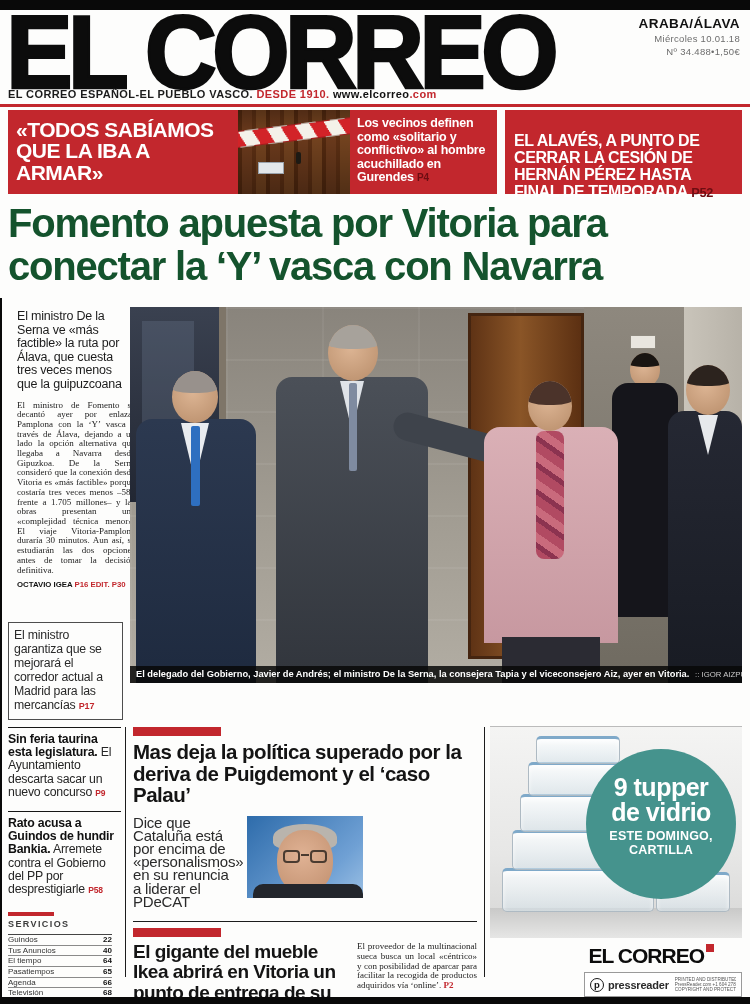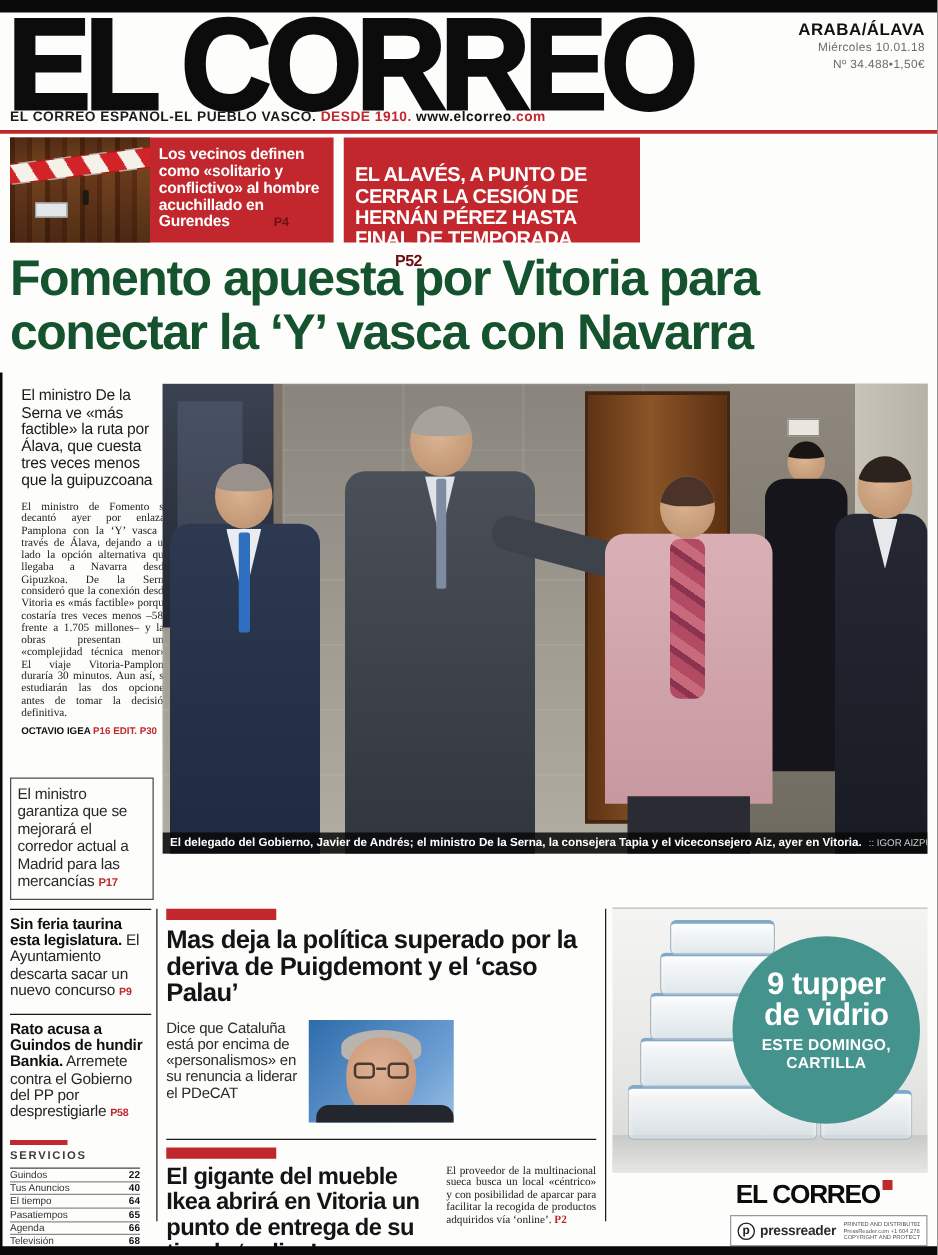--- a/index.html
+++ b/index.html
@@ -39,21 +39,21 @@
   .door-photo { position:relative; width:112px; height:84px; overflow:hidden; flex:none;
     background:repeating-linear-gradient(90deg,#53290f 0 4px,#6b3a1c 4px 14px,#5c2f13 14px 18px,#74431f 18px 28px); }
   .door-photo .shade { position:absolute; inset:0; background:linear-gradient(180deg,rgba(0,0,0,.25),rgba(0,0,0,0) 30%,rgba(0,0,0,.3)); }
   .tape { position:absolute; top:14px; left:-8px; width:130px; height:17px; transform:rotate(-7deg);
     background:repeating-linear-gradient(65deg,#d22328 0 13px,#f4f1e9 13px 26px); border:1px solid rgba(60,20,10,.35); }
   .door-label { position:absolute; bottom:20px; left:20px; width:26px; height:12px; background:#e3e7ea; border:1px solid #9aa3ad; }
   .door-handle { position:absolute; top:42px; left:58px; width:5px; height:12px; background:#1d1a14; border-radius:2px; }
   .tz-mid-text { padding:7px 7px; font-size:12.5px; font-weight:800; line-height:1.08; letter-spacing:-.2px; }
   .tz-gap { width:8px; background:#fdfdfc; }
   .tz-alaves { width:237px; padding:23px 9px; font-size:16px; font-weight:800; line-height:1.06; letter-spacing:-.4px; }
-  .pref-dark { color:#6e0d12; font-size:.8em; font-weight:800;margin-left:32px; }
+  .pref-dark { color:#6e0d12; font-size:.8em; font-weight:800; }
 
   
   .main-headline {
     position:absolute; left:8px; top:202px; width:740px;
     font-size:40px; line-height:43px; font-weight:800; letter-spacing:-1.2px; color:#14532d;
   }
 
   
   .lead-left { position:absolute; left:17px; top:310px; width:118px; }
   .lead-sub { font-size:12.5px; line-height:13.6px; font-weight:500; color:#1c1c1c; letter-spacing:-.2px; }
@@ -146,21 +146,21 @@
   .services .sv-title { font-size:9px; font-weight:800; letter-spacing:1.4px; color:#3c3c3c; margin-bottom:5px; }
   .sv-table { width:104px; border-top:1.5px solid #444; }
   .sv-row { display:flex; justify-content:space-between; font-size:8px; line-height:9.6px;
     border-bottom:1px solid #8a8a8a; color:#333; }
   .sv-row .n { font-weight:800; color:#111; }
 
   .mid-col { position:absolute; left:133px; top:727px; width:344px; }
   .red-bar { width:88px; height:9px; background:#c2272d; }
   .mid-headline { margin-top:5px; font-size:20.5px; line-height:21.5px; font-weight:800; letter-spacing:-.5px; color:#141414; }
   .mas-row { display:flex; margin-top:10px; gap:8px; }
-  .mas-sub { width:106px; font-size:12px; line-height:13.2px; color:#2a2a2a; letter-spacing:-.2px; }
+  .mas-sub { width:106px; font-size:15px; line-height:13.2px; color:#2a2a2a; letter-spacing:-.2px; }
   .mas-photo { position:relative; width:116px; height:82px; flex:none; overflow:hidden;
     background:linear-gradient(135deg,#2e6cab,#6fa0d4 70%,#9bc0e4); }
   .mas-face { position:absolute; left:30px; top:14px; width:56px; height:64px; border-radius:46% 46% 48% 48%;
     background:radial-gradient(circle at 45% 40%,#e0b294,#bf8e6d); }
   .mas-hair { position:absolute; left:26px; top:8px; width:64px; height:26px; border-radius:50% 50% 30% 30%;
     background:#b9b4ad; }
   .mas-glasses { position:absolute; left:36px; top:34px; width:44px; height:14px; }
   .mas-glasses i { position:absolute; top:0; width:17px; height:13px; border:2px solid #4a3b30; border-radius:4px; }
   .mas-glasses i.l { left:0; } .mas-glasses i.r { right:0; }
   .mas-glasses::after { content:""; position:absolute; left:18px; top:4px; width:8px; height:2px; background:#4a3b30; }
@@ -222,20 +222,21 @@
     <div class="iss">Nº 34.488•1,50€</div>
   </div>
   <div class="tagline">
     <span>EL CORREO ESPAÑOL-EL PUEBLO VASCO.</span>
     <span class="red">DESDE 1910.</span>
     <span class="site">www.elcorreo</span><span class="site-dot">.com</span>
   </div>
   <div class="red-rule"></div>
 
   <div class="teasers">
+    <div class="tz tz-quote">«TODOS SABÍAMOS QUE LA IBA A ARMAR»</div>
     <div class="tz tz-mid">
       <div class="door-photo">
         <div class="shade"></div>
         <div class="tape"></div>
         <div class="door-label"></div>
         <div class="door-handle"></div>
       </div>
       <div class="tz-mid-text">
         <span>Los vecinos definen como «solitario y conflictivo» al hombre acuchillado en Gurendes</span>
         <span class="pref-dark">P4</span>

